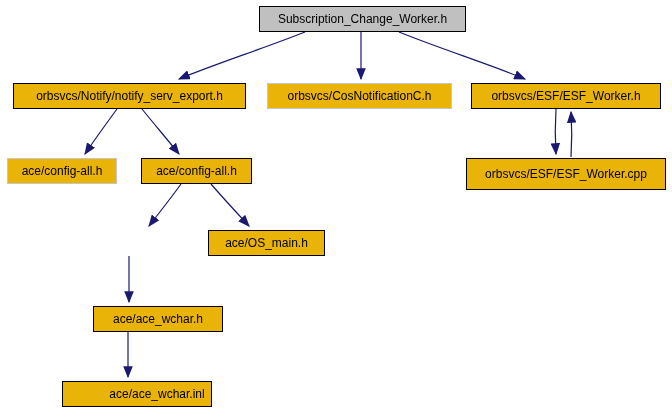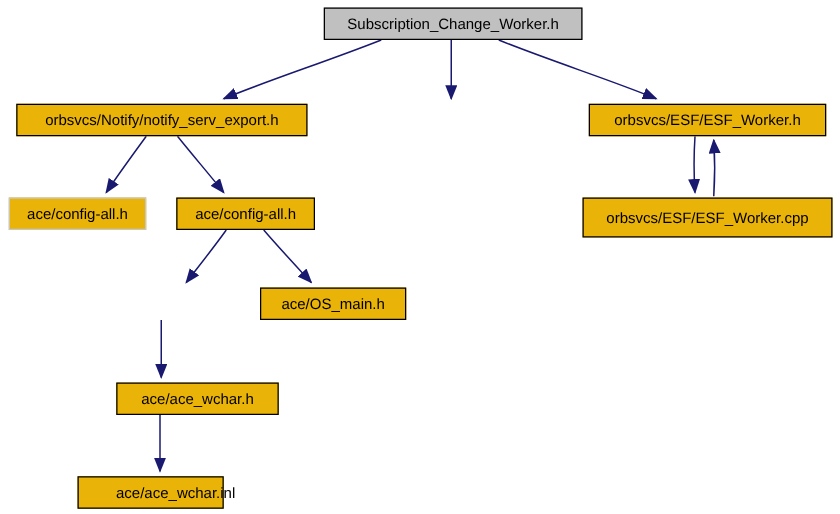--- a/index.html
+++ b/index.html
@@ -75,20 +75,23 @@
   </svg>
 
   <div class="node root" style="left:259px; top:6px; width:207px; height:26px;">
     <span>Subscription_Change_Worker.h</span>
   </div>
 
   <div class="node" style="left:13px; top:83px; width:233px; height:26px;">
     <span>orbsvcs/Notify/notify_serv_export.h</span>
   </div>
 
+  <div class="node truncated" style="left:267px; top:83px; width:185px; height:26px;">
+    <span>orbsvcs/CosNotificationC.h</span>
+  </div>
 
   <div class="node" style="left:471px; top:83px; width:190px; height:26px;">
     <span>orbsvcs/ESF/ESF_Worker.h</span>
   </div>
 
   <div class="node truncated" style="left:7px; top:158px; width:110px; height:26px;">
     <span>ace/config-all.h</span>
   </div>
 
   <div class="node" style="left:141px; top:158px; width:111px; height:26px;">
@@ -101,17 +104,17 @@
 
 
   <div class="node" style="left:208px; top:230px; width:117px; height:26px;">
     <span>ace/OS_main.h</span>
   </div>
 
   <div class="node" style="left:64px; top:306px; width:130px; height:26px;margin-left:29px;">
     <span>ace/ace_wchar.h</span>
   </div>
 
-  <div class="node" style="left:62px; top:381px; width:117px; height:26px;padding-left:40px;">
+  <div class="node" style="left:62px; top:381px; width:150px; height:26px;padding-left:40px;">
     <span>ace/ace_wchar.inl</span>
   </div>
 
 </div>
 
 </body></html>

